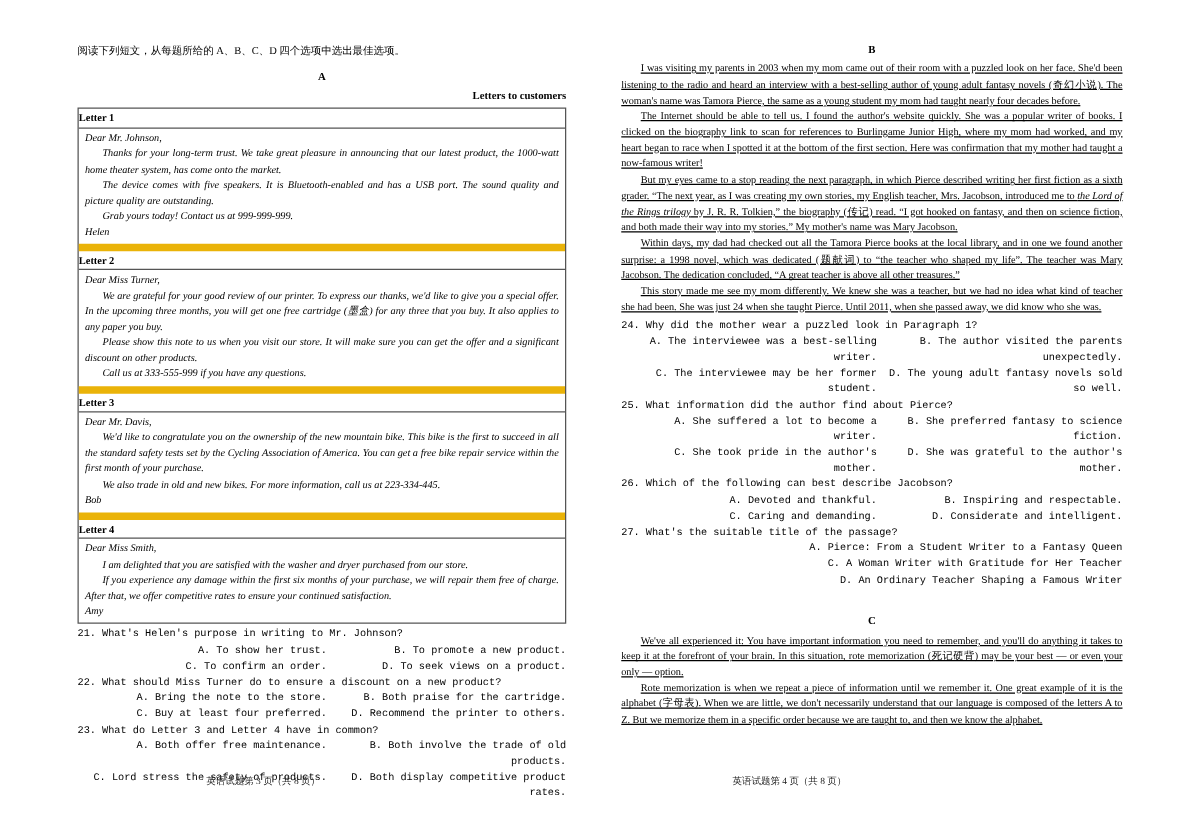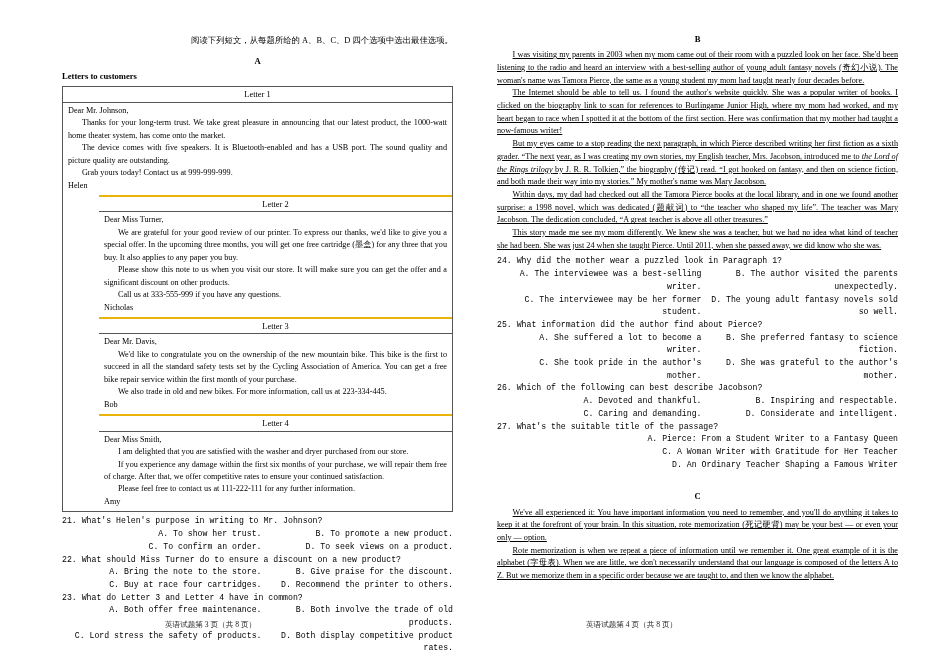--- a/index.html
+++ b/index.html
@@ -38,67 +38,65 @@
   .col-right {
     width: 475px;
     padding: 34px 52px 0 22px;
   }
 
   .instruction {
     font-size: 8.4px;
     line-height: 1.55;
     margin: 0 0 9px 0;
     text-indent: 0;
-    text-align: right;
   }
   .section-letter {
     text-align: center;
     font-weight: bold;
     font-size: 8.6px;
     margin: 0 0 4px 0;
     line-height: 1.3;
   }
   .section-title {
-    text-align: left;
+    text-align: right;
     font-weight: bold;
     font-size: 8.6px;
     margin: 0 0 4px 0;
     line-height: 1.3;
   }
 
   
   .letters-box {
     border: 1px solid #555;
     box-sizing: border-box;
     width: 100%;
   }
   .letter-block {
     padding: 0;
   }
   .letter-block + .letter-block {
-    border-top: 2px solid #eab308;
-    margin-left: 36px;
+    border-top: 6px solid #eab308;
   }
   .letter-head {
-    text-align: center;
-    font-weight: normal;
+    font-weight: bold;
     font-size: 8.4px;
     padding: 2px 0 1px 0;
     line-height: 1.35;
     border-bottom: 1px solid #555;
   }
   .letter-body {
     padding: 2px 5px 3px 5px;
   }
   .letter-body p {
     margin: 0 0 0 0;
     font-size: 8.2px;
     line-height: 1.52;
     text-align: justify;
     text-justify: inter-word;
+    font-style: italic;
   }
   .salutation {
     text-indent: 0;
   }
   .para {
     text-indent: 1.7em;
   }
   .signature {
     text-align: right;
     text-indent: 0;
@@ -187,62 +185,60 @@
           </div>
         </div>
 
         <div class="letter-block">
           <div class="letter-head">Letter 2</div>
           <div class="letter-body">
             <p class="salutation">Dear Miss Turner,</p>
             <p class="para">We are grateful for your good review of our printer. To express our thanks, we'd like to give you a special offer. In the upcoming three months, you will get one free cartridge (墨盒) for any three that you buy. It also applies to any paper you buy.</p>
             <p class="para">Please show this note to us when you visit our store. It will make sure you can get the offer and a significant discount on other products.</p>
             <p class="para">Call us at 333-555-999 if you have any questions.</p>
-            <p class="signature">Nicholas</p>
           </div>
         </div>
 
         <div class="letter-block">
           <div class="letter-head">Letter 3</div>
           <div class="letter-body">
             <p class="salutation">Dear Mr. Davis,</p>
             <p class="para">We'd like to congratulate you on the ownership of the new mountain bike. This bike is the first to succeed in all the standard safety tests set by the Cycling Association of America. You can get a free bike repair service within the first month of your purchase.</p>
             <p class="para">We also trade in old and new bikes. For more information, call us at 223-334-445.</p>
             <p class="signature">Bob</p>
           </div>
         </div>
 
         <div class="letter-block">
           <div class="letter-head">Letter 4</div>
           <div class="letter-body">
             <p class="salutation">Dear Miss Smith,</p>
             <p class="para">I am delighted that you are satisfied with the washer and dryer purchased from our store.</p>
             <p class="para">If you experience any damage within the first six months of your purchase, we will repair them free of charge. After that, we offer competitive rates to ensure your continued satisfaction.</p>
-            <p class="para">Please feel free to contact us at 111-222-111 for any further information.</p>
             <p class="signature">Amy</p>
           </div>
         </div>
 
       </div>
 
       <div class="questions">
 
         <p class="q-stem">21. What's Helen's purpose in writing to Mr. Johnson?</p>
         <div class="q-options">
           <div class="opt">A. To show her trust.</div>
           <div class="opt">B. To promote a new product.</div>
           <div class="opt">C. To confirm an order.</div>
           <div class="opt">D. To seek views on a product.</div>
         </div>
 
         <p class="q-stem">22. What should Miss Turner do to ensure a discount on a new product?</p>
         <div class="q-options">
           <div class="opt">A. Bring the note to the store.</div>
-          <div class="opt">B. Give praise for the discount.</div>
-          <div class="opt">C. Buy at race four cartridges.</div>
+          <div class="opt">B. Both praise for the cartridge.</div>
+          <div class="opt">C. Buy at least four preferred.</div>
           <div class="opt">D. Recommend the printer to others.</div>
         </div>
 
         <p class="q-stem">23. What do Letter 3 and Letter 4 have in common?</p>
         <div class="q-options">
           <div class="opt">A. Both offer free maintenance.</div>
           <div class="opt">B. Both involve the trade of old products.</div>
           <div class="opt">C. Lord stress the safety of products.</div>
           <div class="opt">D. Both display competitive product rates.</div>
         </div>

